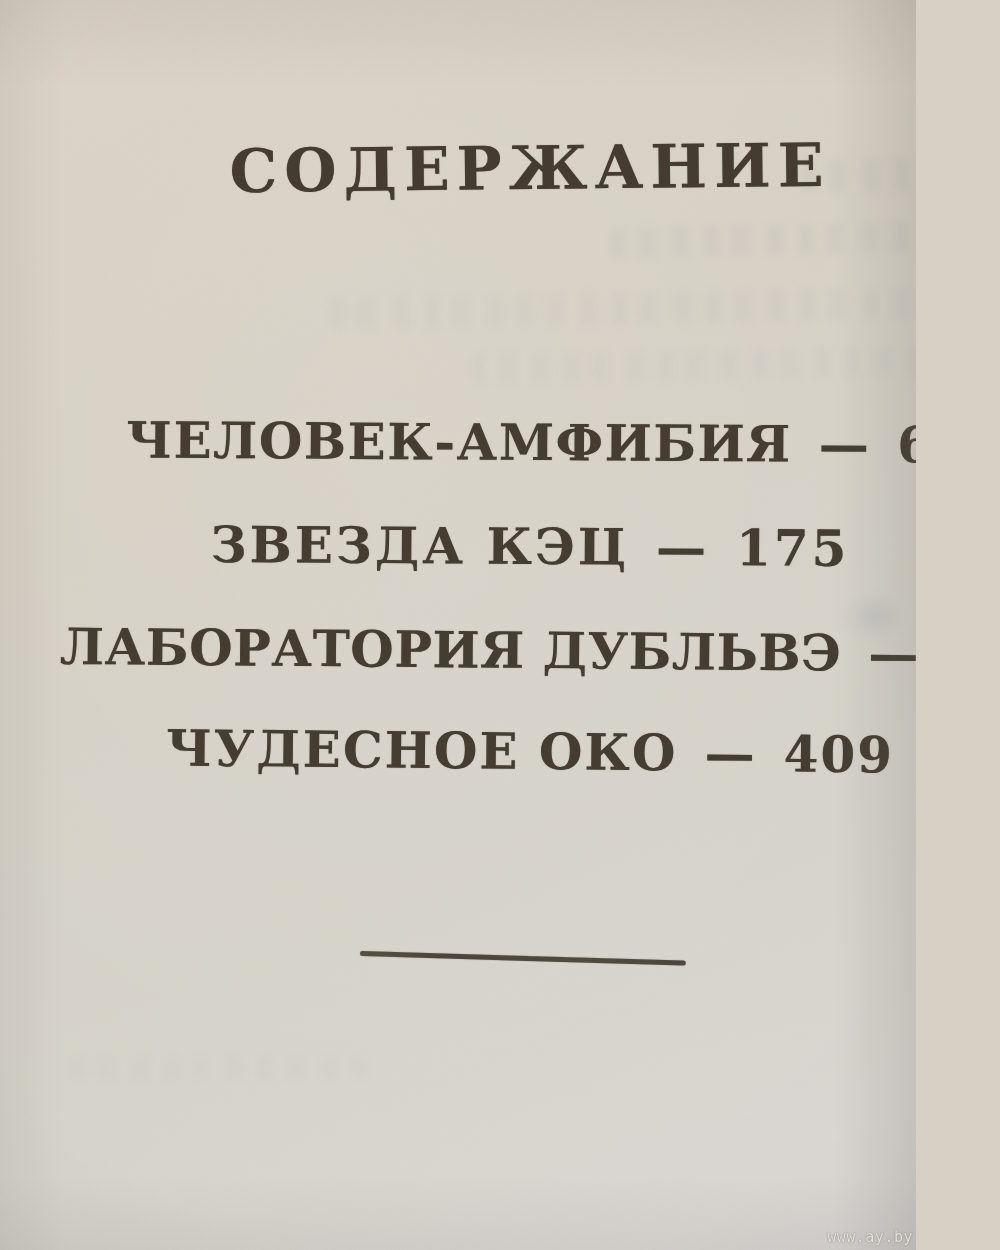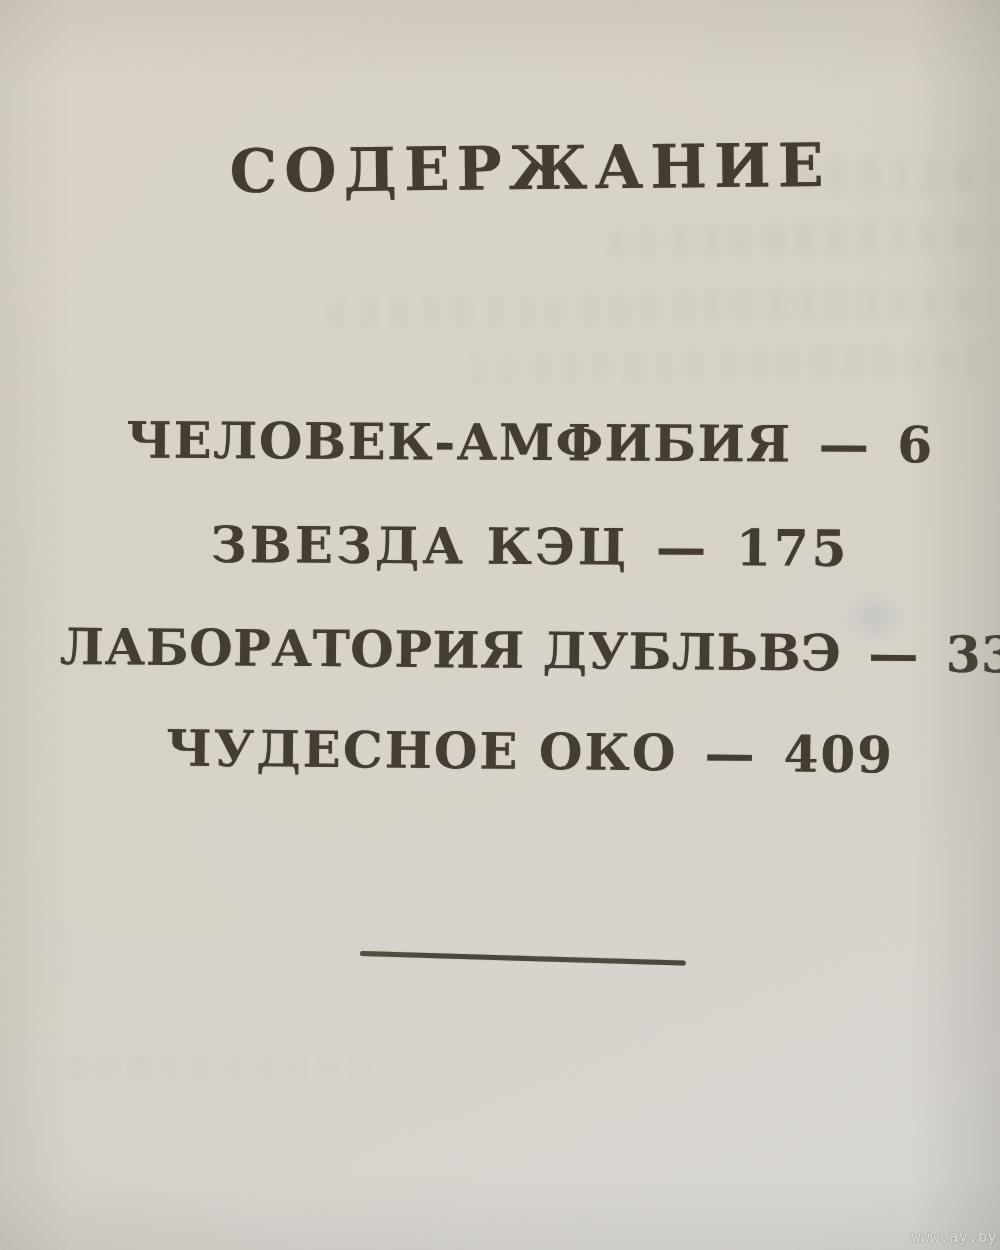--- a/index.html
+++ b/index.html
@@ -5,21 +5,21 @@
   html, body {
     margin: 0;
     padding: 0;
     width: 1000px;
     height: 1250px;
     overflow: hidden;
     background: #d6d0c5;
   }
   .photo {
     position: relative;
-    width: 1000px;
+    width: 916px;
     height: 1250px;
     overflow: hidden;
     font-family: "DejaVu Serif", serif;
     background:
       radial-gradient(140% 120% at 42% 36%, rgba(255,255,255,0.10), rgba(0,0,0,0) 60%),
       linear-gradient(158deg, #dad3c6 0%, #d6d0c4 35%, #d6d2c9 65%, #dbd9d5 100%);
   }
   
   .vignette {
     position: absolute; inset: 0; pointer-events: none;

